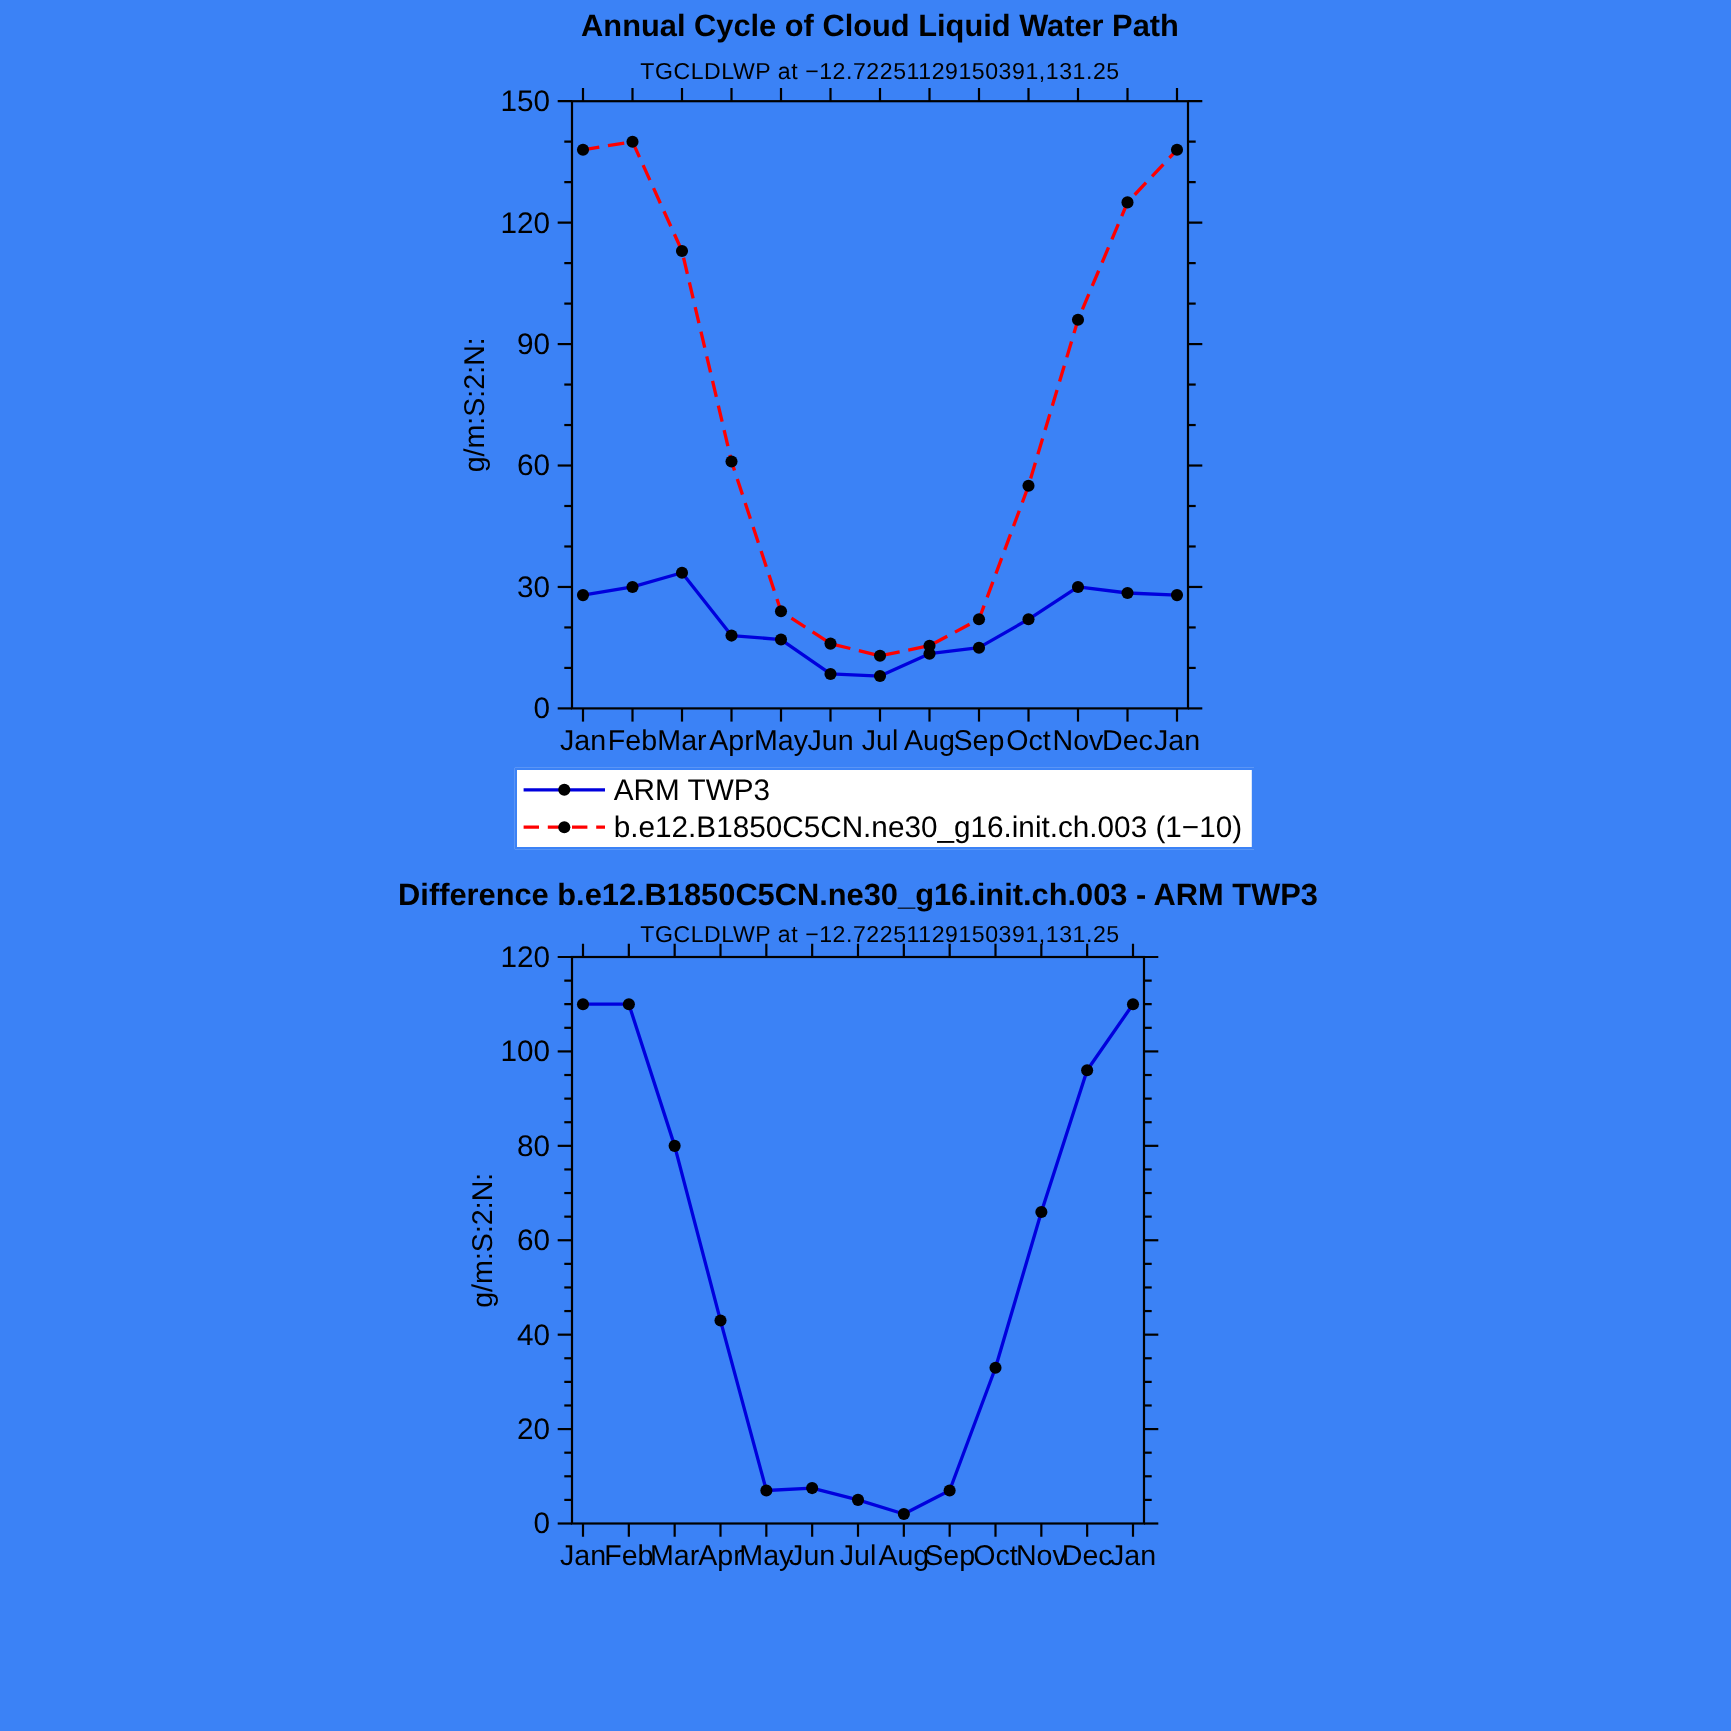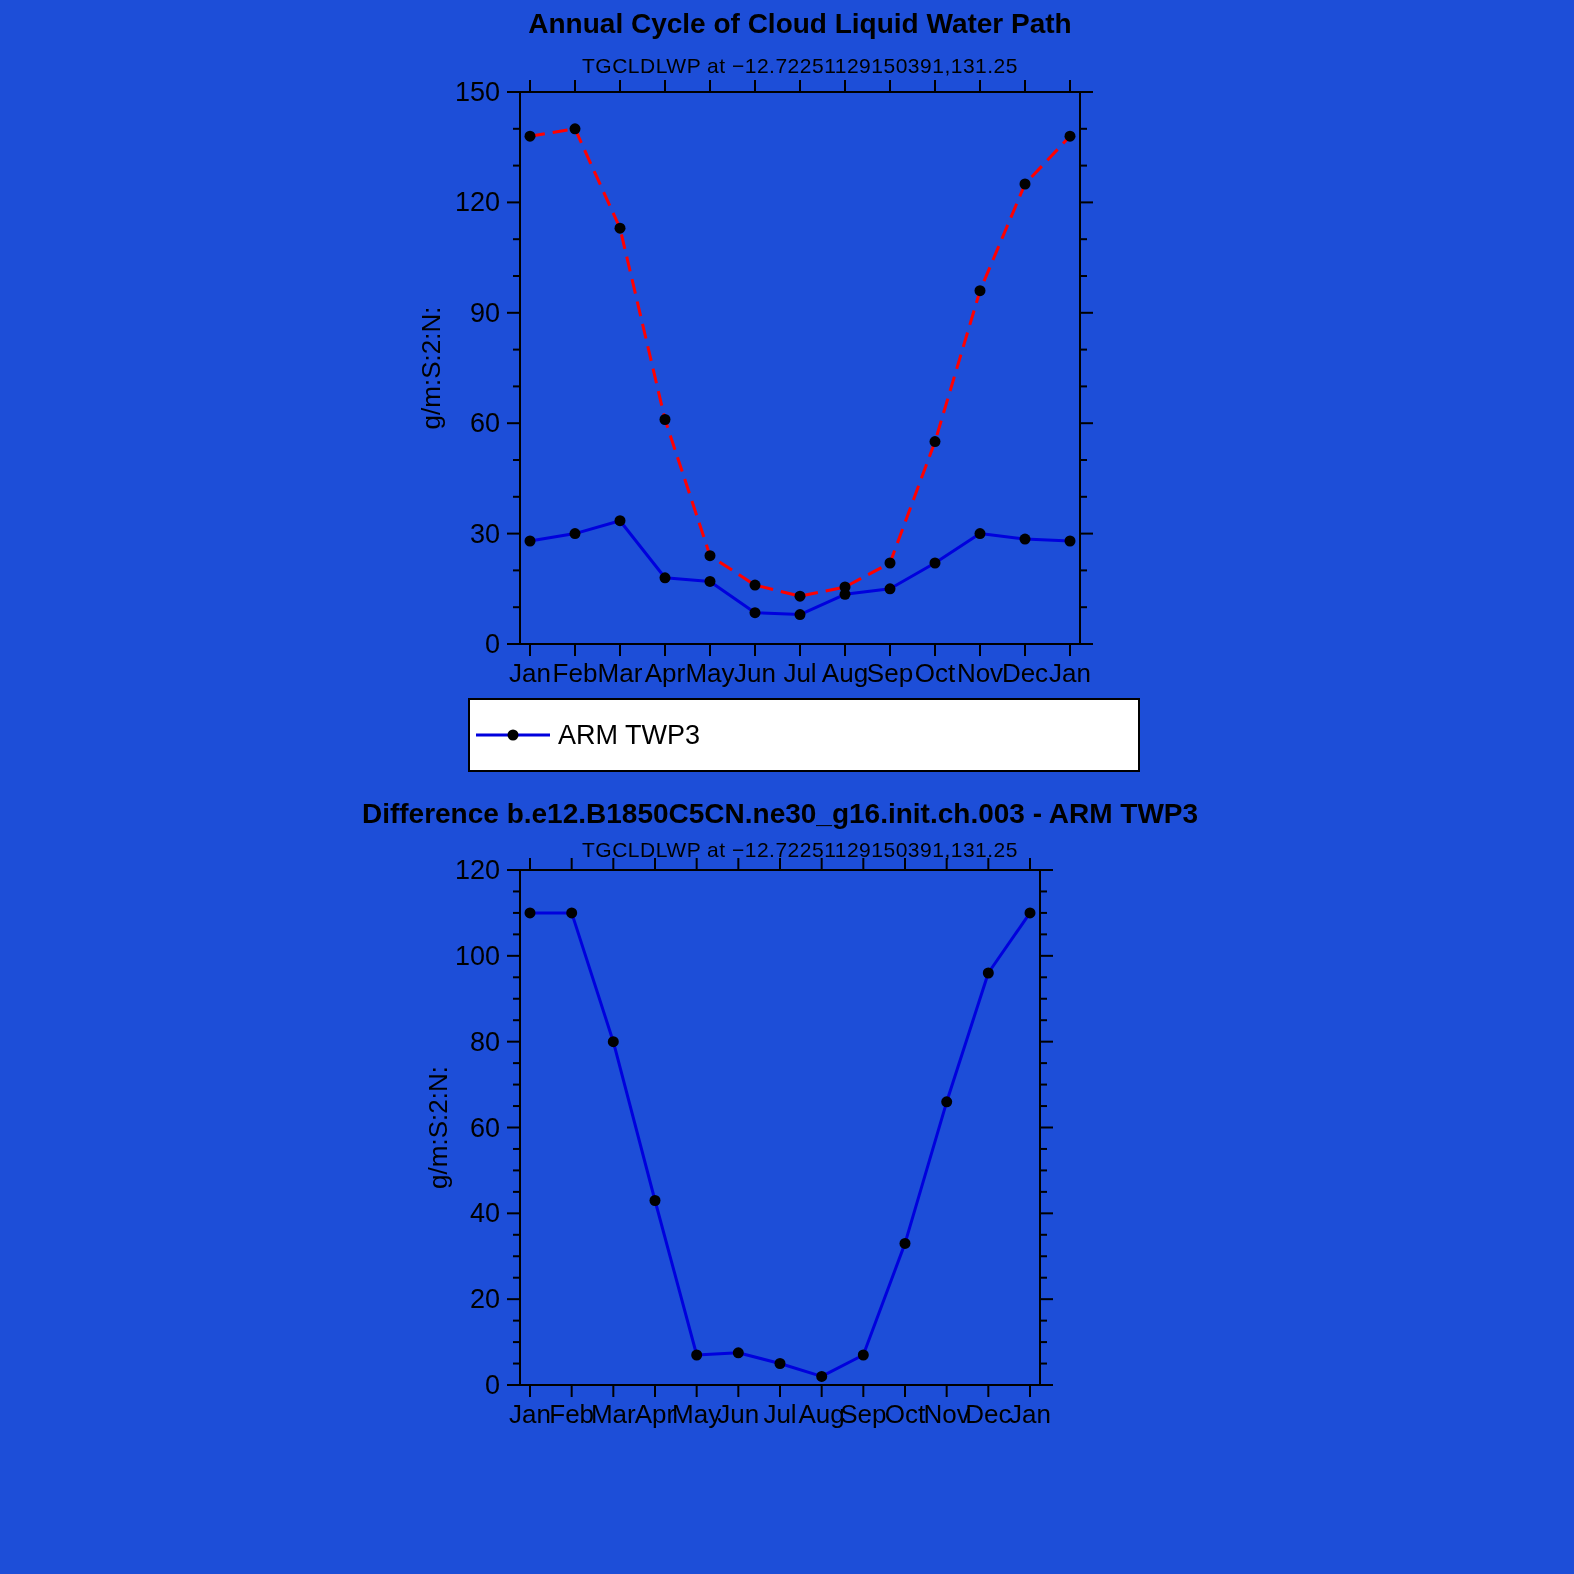--- a/index.html
+++ b/index.html
@@ -1,33 +1,33 @@
 <!DOCTYPE html>
 <html><head>
 <meta charset="utf-8">
 <style>
   html,body{margin:0;padding:0;background:#ffffff;}
   .page{
-    position:relative;width:1574px;height:1574px;background:#1d4ed8;overflow:hidden;
+    position:relative;width:1574px;height:1574px;background:#3b82f6;overflow:hidden;
     font-family:"Liberation Sans",sans-serif;color:#000;
   }
   .title{position:absolute;display:flex;justify-content:center;white-space:nowrap;
     font-weight:bold;font-size:28px;}
   .subtitle{position:absolute;display:flex;justify-content:center;white-space:nowrap;
     font-size:21px;letter-spacing:0.5px;}
   .t1{top:8px;left:520px;width:560px;}
   .s1{top:54px;left:520px;width:560px;}
   .t2{top:798px;left:520px;width:520px;text-align:right;}
   .s2{top:838px;left:540px;width:520px;}
   #chart1{position:absolute;left:390px;top:78px;}
   #chart2{position:absolute;left:390px;top:852px;}
   svg{font-family:"Liberation Sans",sans-serif;}
   .legend{
     position:absolute;left:468px;top:698px;width:672px;height:74px;
-    border:2px solid #000000;background:#fff;
+    border:2px solid #3b82f6;background:#fff;
     display:flex;flex-direction:column;justify-content:space-evenly;
     box-sizing:border-box;padding-left:4px;
   }
   .legend-row{display:flex;align-items:center;gap:6px;height:32px;}
   .legend-label{font-size:27px;white-space:nowrap;}
   .sample{display:inline-flex;width:78px;height:22px;flex:0 0 auto;}
 </style>
 </head>
 <body>
 
@@ -154,20 +154,29 @@
 
   <div class="legend">
     <div class="legend-row">
       <span class="sample">
           <svg width="78" height="22">
             <line x1="2" y1="11" x2="76" y2="11" stroke="#0000dd" stroke-width="3"></line>
             <circle cx="39" cy="11" r="5.5" fill="#000000"></circle>
           </svg>
         </span>
       <span class="legend-label">ARM TWP3</span>
+    </div>
+    <div class="legend-row">
+      <span class="sample">
+          <svg width="78" height="22">
+            <line x1="2" y1="11" x2="76" y2="11" stroke="#ff0000" stroke-width="3" stroke-dasharray="14 8"></line>
+            <circle cx="39" cy="11" r="5.5" fill="#000000"></circle>
+          </svg>
+        </span>
+      <span class="legend-label">b.e12.B1850C5CN.ne30_g16.init.ch.003 (1−10)</span>
     </div>
   </div>
 
   <div class="title t2">Difference b.e12.B1850C5CN.ne30_g16.init.ch.003 - ARM TWP3</div>
   <div class="subtitle s2">TGCLDLWP at −12.72251129150391,131.25</div>
 
   <svg id="chart2" width="780" height="610" viewBox="0 0 780 610">
       <g stroke="#000" stroke-width="2" fill="none">
         <rect x="130" y="18" width="520" height="515"></rect>
         <line x1="130" y1="533" x2="117" y2="533"></line>

